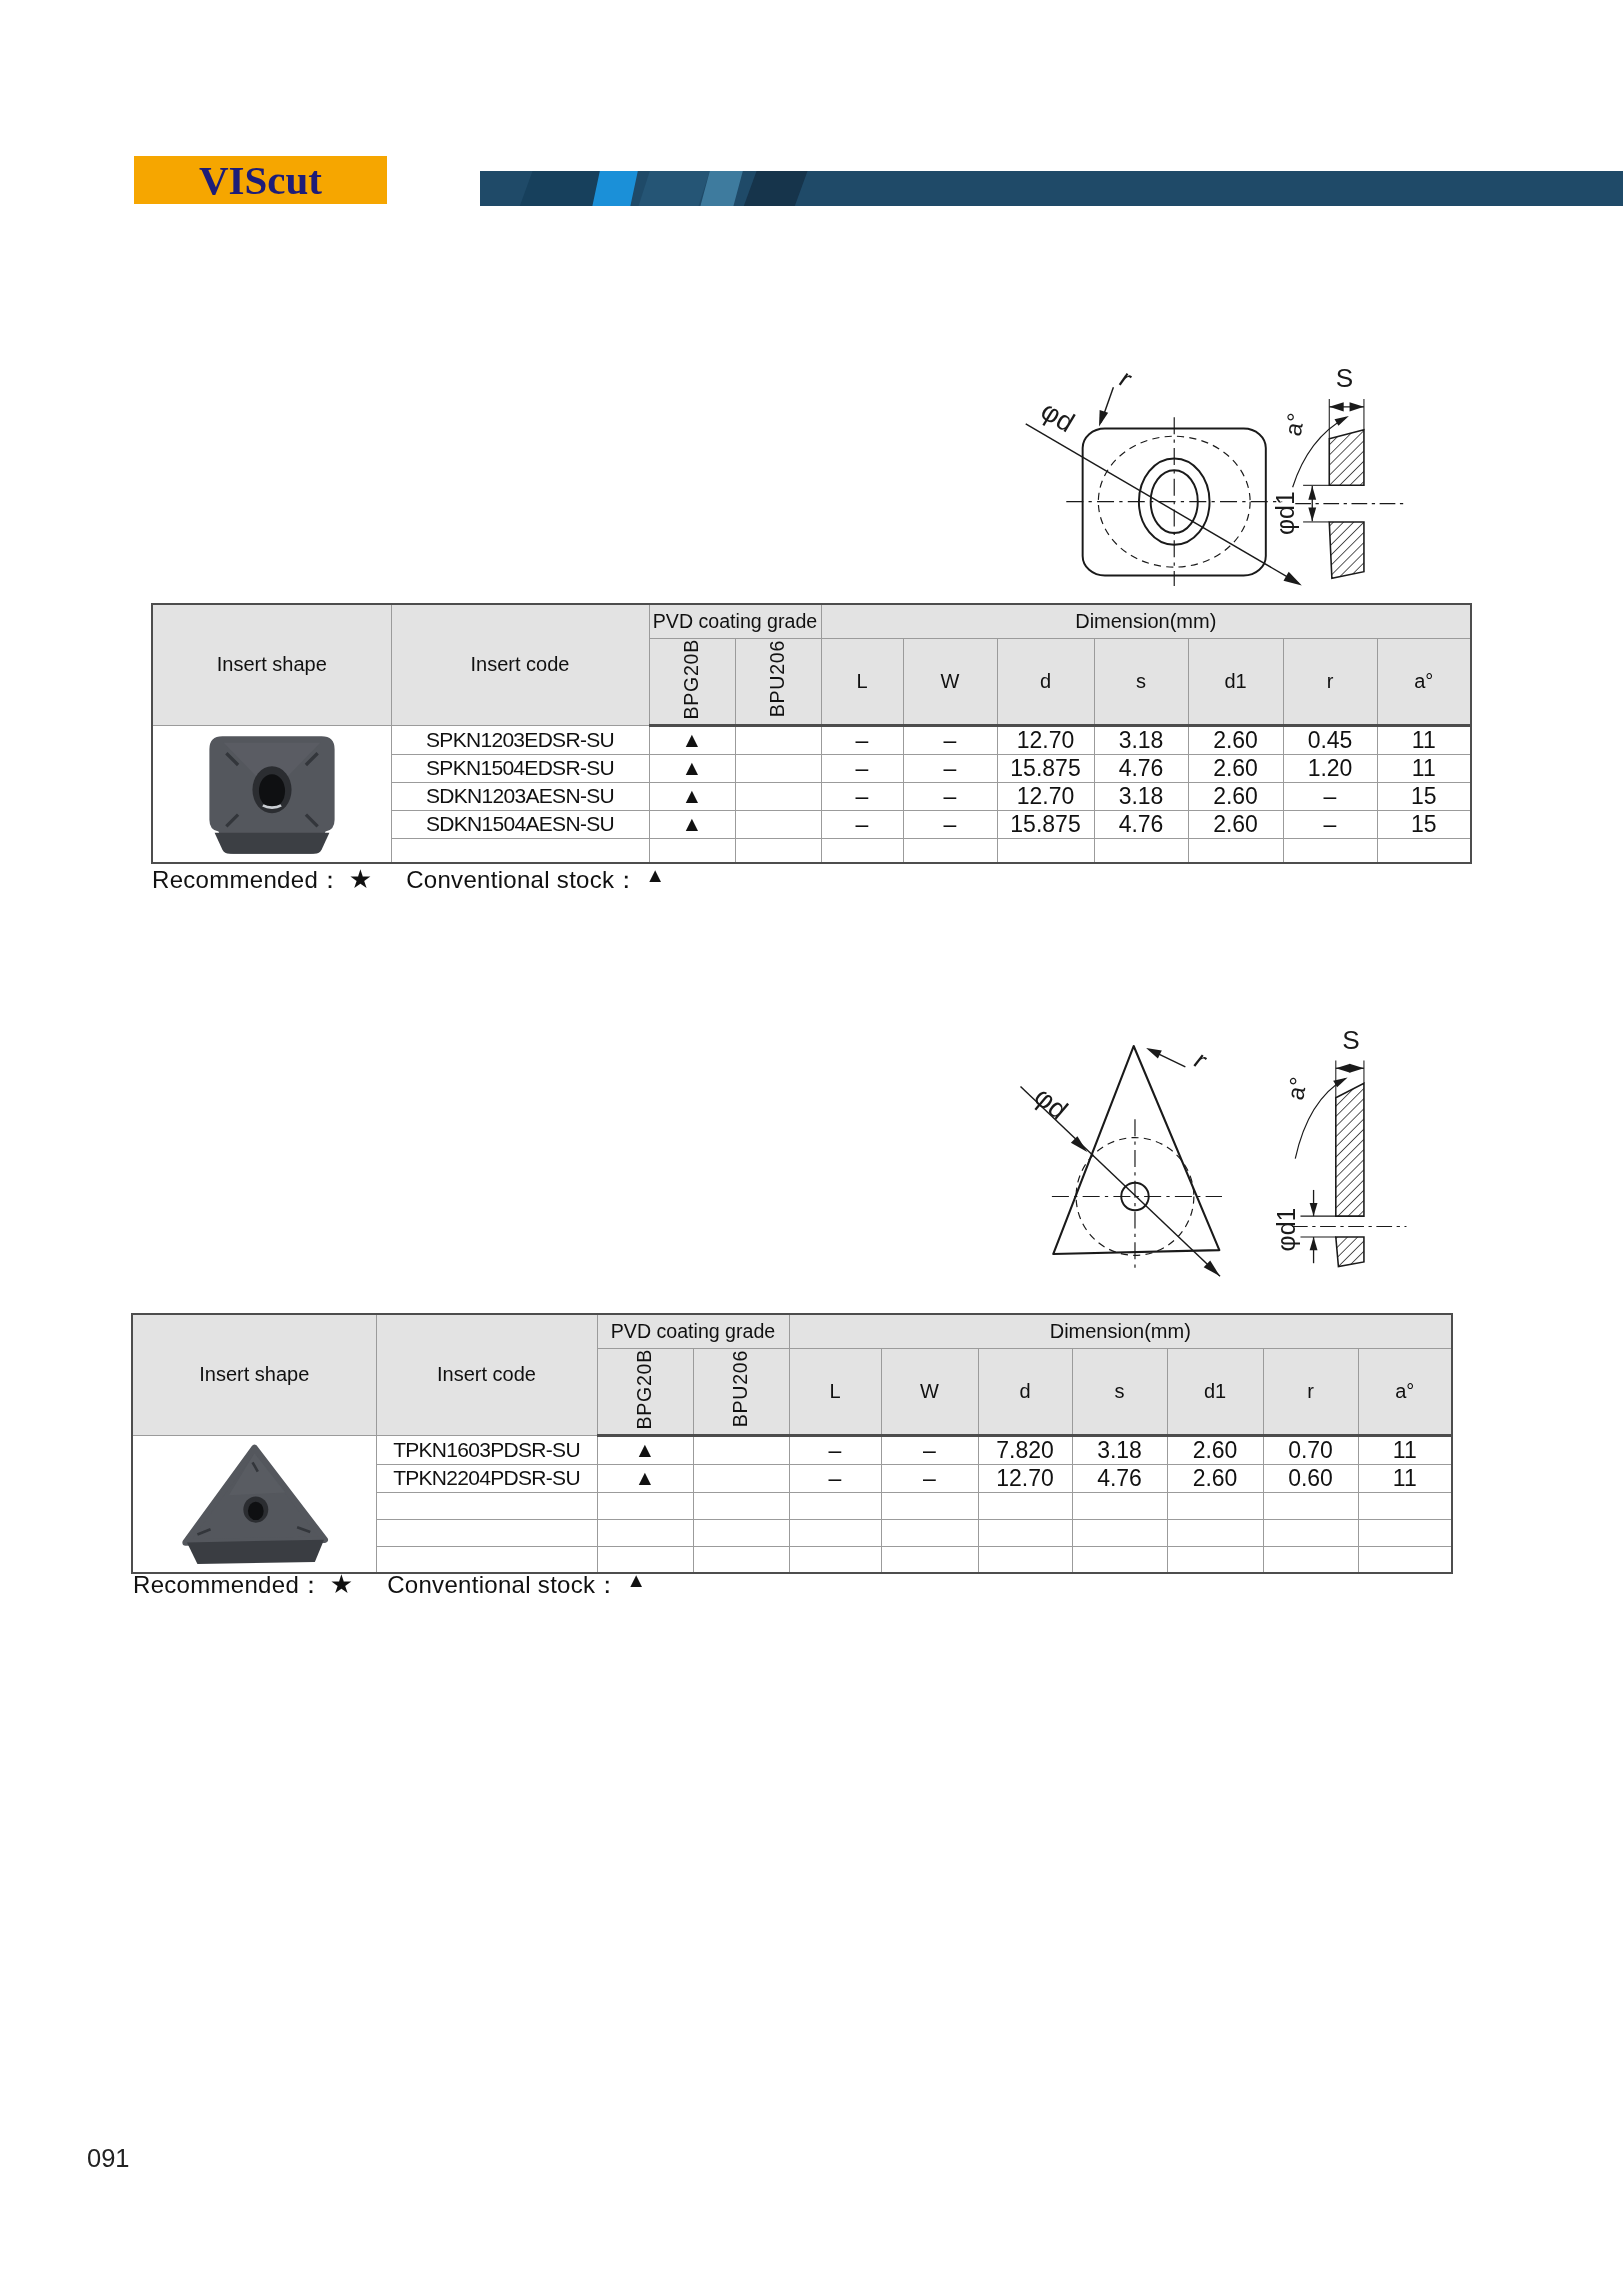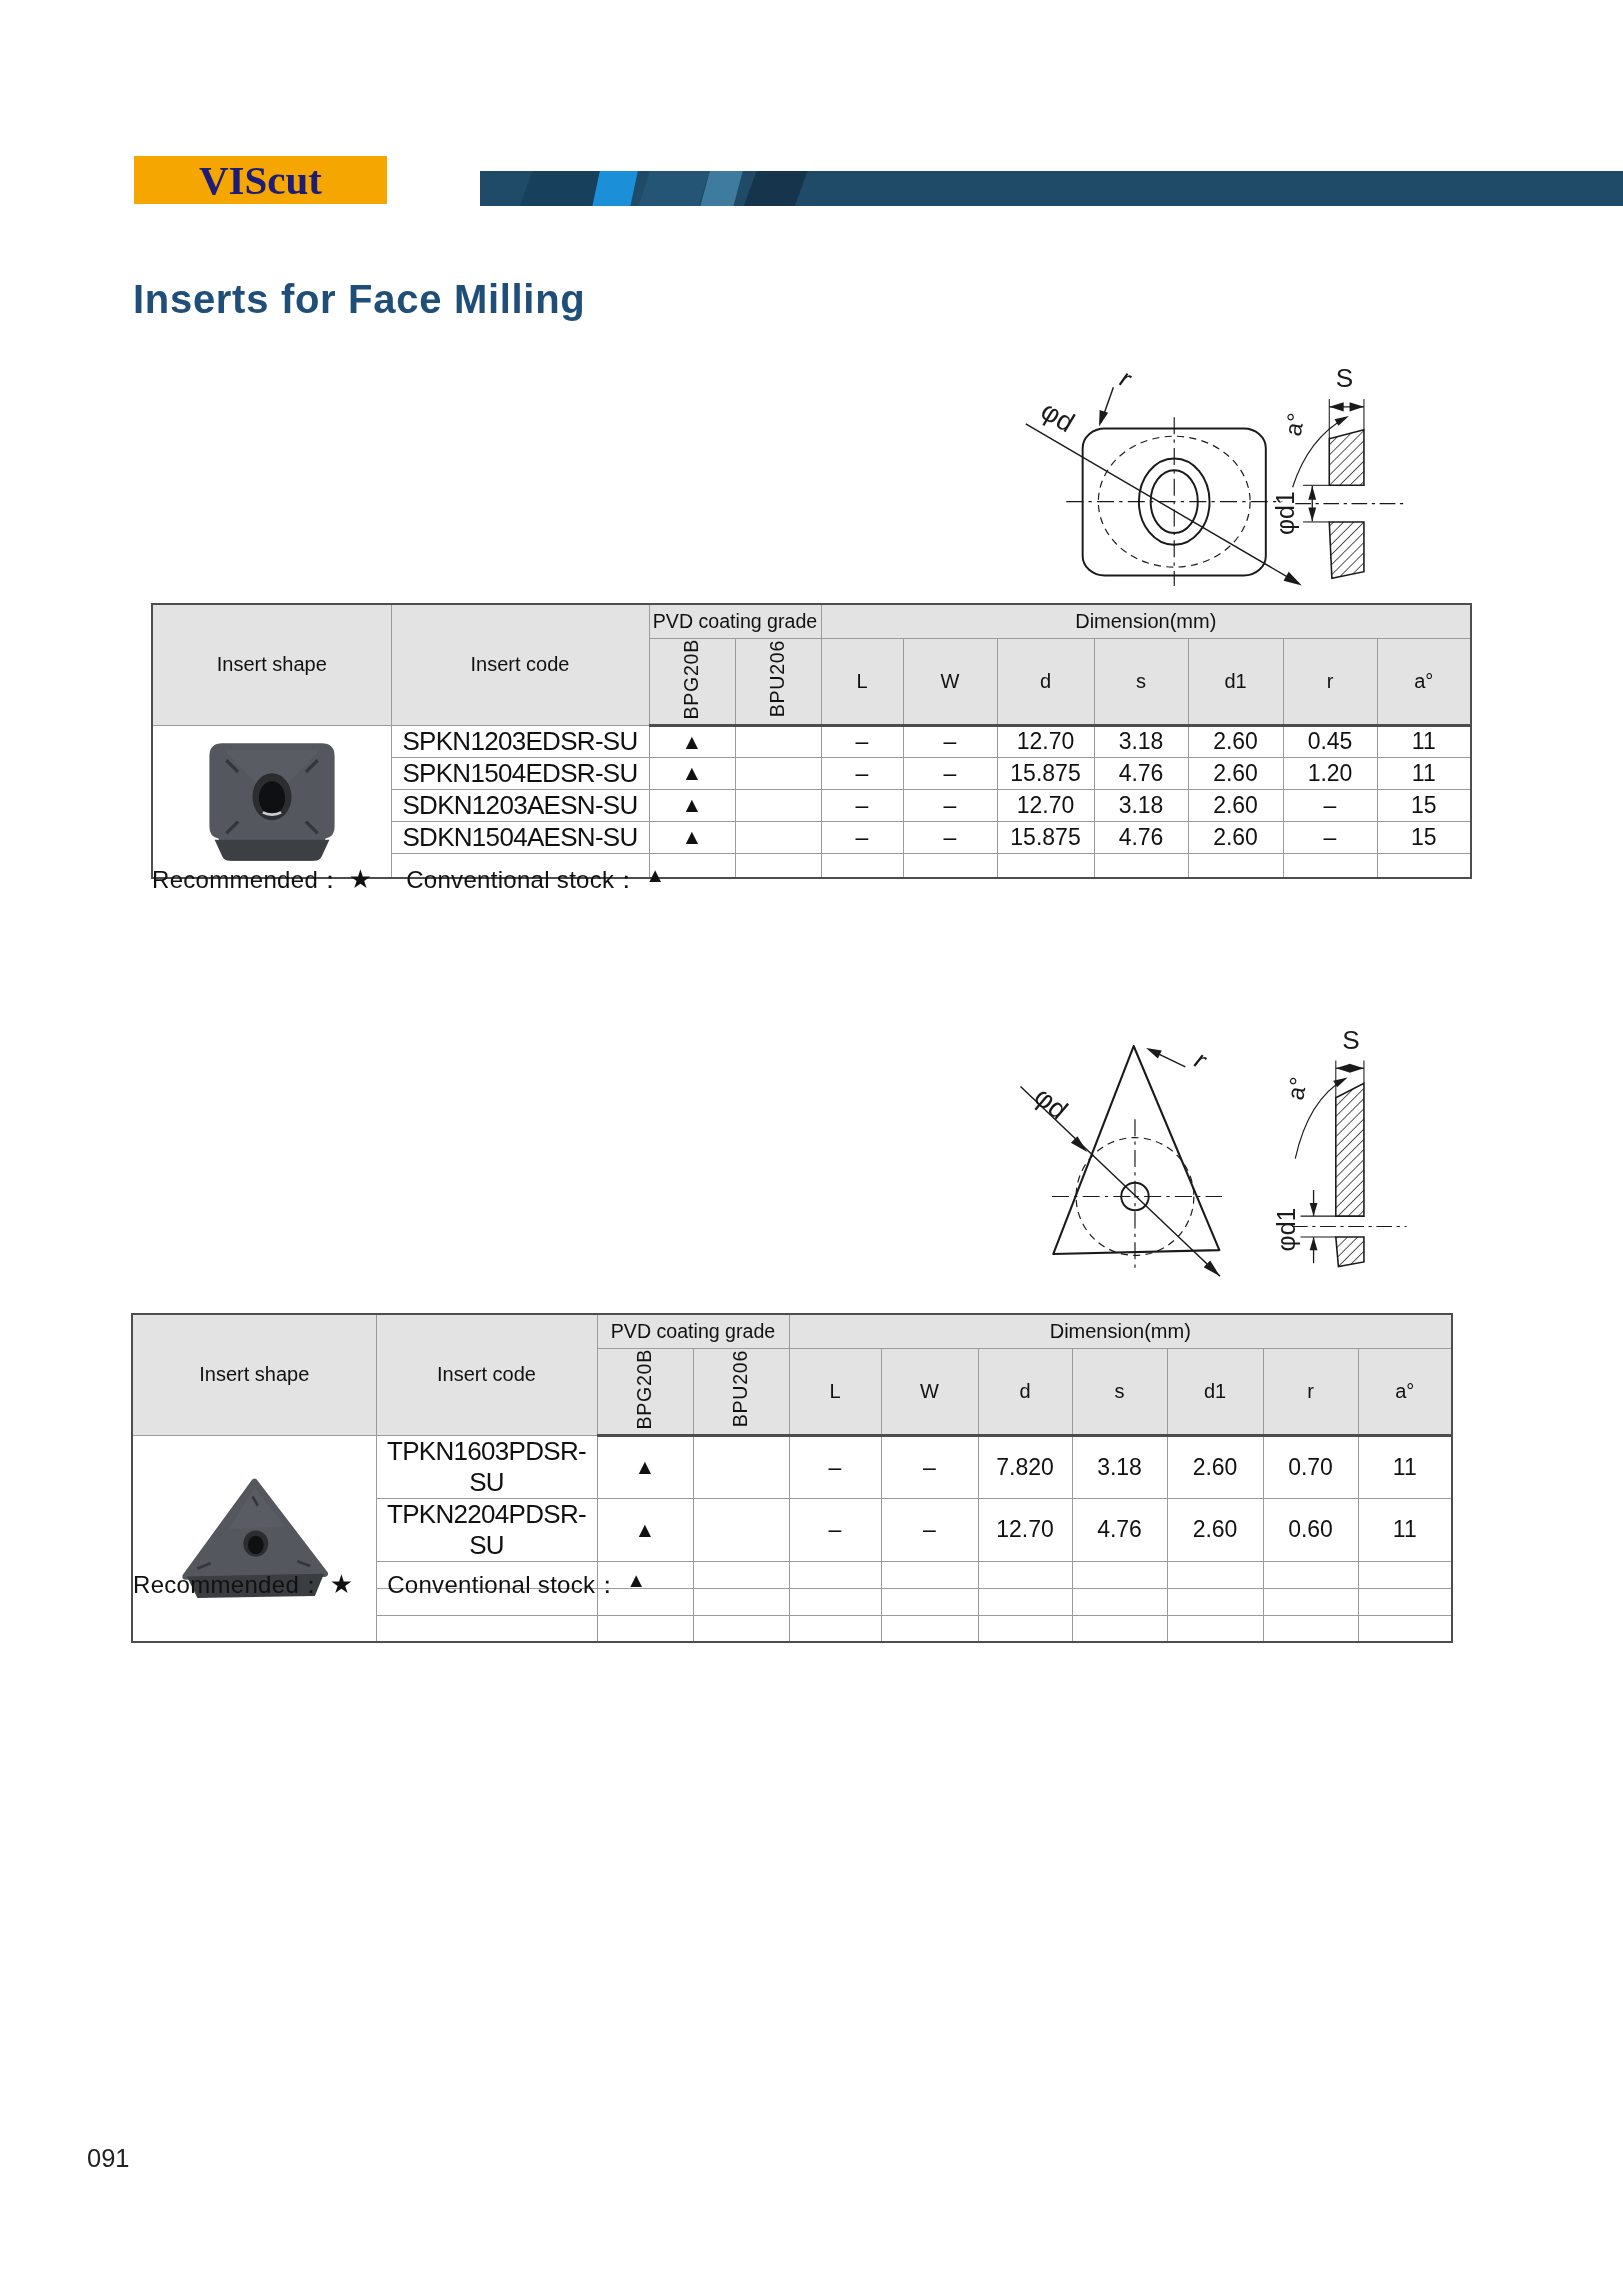--- a/index.html
+++ b/index.html
@@ -34,21 +34,21 @@
   
   table.ins { position:absolute; border-collapse:collapse; table-layout:fixed; background:#fff;
               border:2.6px solid #4D4D4D; }
   #table1 { left:151px; top:603px;  width:1320px; }
   #table2 { left:131px; top:1313px; width:1320px; }
   table.ins td { border:1.3px solid #9B9B9B; padding:0; text-align:center; vertical-align:middle;
                  color:#111; overflow:hidden; }
   td.hdr  { background:#E3E3E3; font-size:20px; }
   td.vsep { border-left:2px solid #4D4D4D; }
   tr.rowB td, td.hdr-b { border-bottom:3.3px solid #4D4D4D; }
-  td.code { font-size:26px; letter-spacing:-0.7px; }
+  td.code { font-size:21px; letter-spacing:-0.7px; }
   td.num  { font-size:23px; }
   td.sym  { font-size:21px; }
   .vtext  { writing-mode:vertical-rl; transform:rotate(180deg); font-size:19.6px;
             letter-spacing:0.7px; display:inline-block; line-height:1; }
   td.shape-cell { vertical-align:middle; }
   td.shape-cell svg { display:block; margin:1.3px auto 0 auto; }
   
   .legend { position:absolute; display:flex; font-size:24px; color:#111; }
   .legend .lbl { letter-spacing:0.3px; }
   .legend .star { font-size:26px; margin-left:6.5px; }
@@ -73,21 +73,20 @@
   </div>
 
   <div class="topbar">
     <div class="sw sw1"></div>
     <div class="sw sw2"></div>
     <div class="sw sw3"></div>
     <div class="sw sw4"></div>
     <div class="sw sw5"></div>
   </div>
 
-  <div class="title">Inserts for Face Milling</div>
 
   <div class="drawing" id="drawing1">
     <svg width="471" height="262" viewBox="0 0 720 400">
       <defs>
         <pattern id="h1" patternUnits="userSpaceOnUse" width="11" height="11" patternTransform="rotate(45)">
           <line x1="0" y1="0" x2="0" y2="11" stroke="#2a2a2a" stroke-width="2.4"></line>
         </pattern>
       </defs>
 
       <rect x="215" y="115" width="280" height="225" rx="34" ry="30" fill="none" stroke="#1a1a1a" stroke-width="3"></rect>

